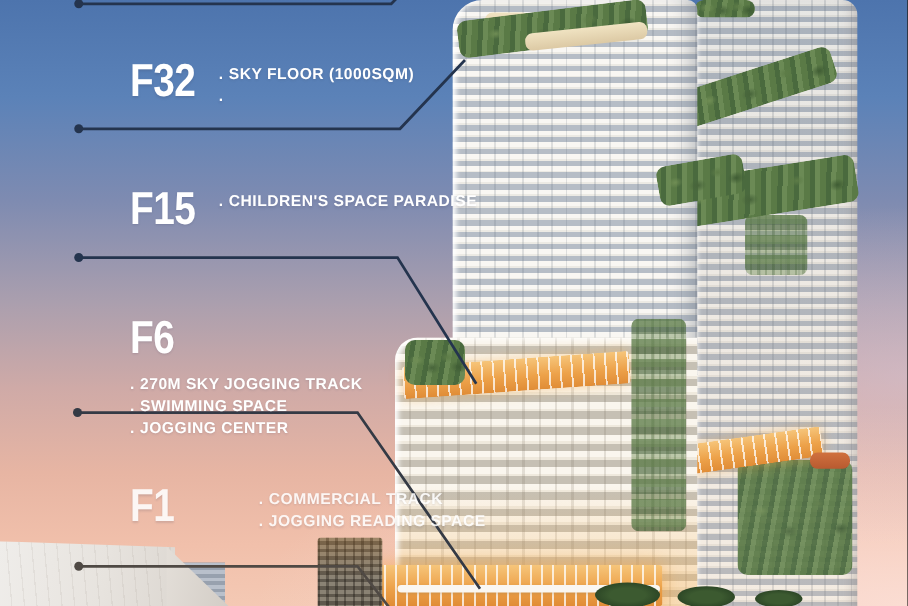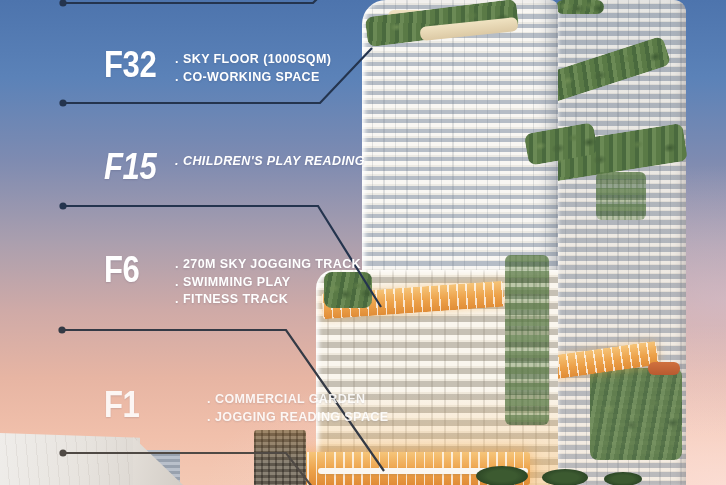--- a/index.html
+++ b/index.html
@@ -167,59 +167,58 @@
 
   <div class="floor" style="top:48px;">
     <div class="fl">F32</div>
     <div class="fi">
       <div class="ln">
           <span class="b">.</span>
           <span>SKY FLOOR (1000SQM)</span>
         </div>
       <div class="ln">
           <span class="b">.</span>
-          <span>CO-WORKING SPACE</span>
-        </div>
-    </div>
-  </div>
-
-  <div class="floor" style="top:150px;font-style:italic;">
+        </div>
+    </div>
+  </div>
+
+  <div class="floor" style="top:150px;">
     <div class="fl">F15</div>
     <div class="fi">
       <div class="ln">
           <span class="b">.</span>
-          <span>CHILDREN'S PLAY READING</span>
-        </div>
-    </div>
-  </div>
-
-  <div class="floor" style="top:253px;">
+          <span>CHILDREN'S SPACE PARADISE</span>
+        </div>
+    </div>
+  </div>
+
+  <div class="floor" style="top:253px;flex-direction:column;">
     <div class="fl">F6</div>
     <div class="fi">
       <div class="ln">
           <span class="b">.</span>
           <span>270M SKY JOGGING TRACK</span>
         </div>
       <div class="ln">
           <span class="b">.</span>
-          <span>SWIMMING PLAY</span>
-        </div>
-      <div class="ln">
-          <span class="b">.</span>
-          <span>FITNESS TRACK</span>
+          <span>SWIMMING SPACE</span>
+        </div>
+      <div class="ln">
+          <span class="b">.</span>
+          <span>JOGGING CENTER</span>
         </div>
     </div>
   </div>
 
   <div class="floor dim" style="top:388px;">
     <div class="fl">F1</div>
     <div class="fi">
       <div class="ln">
           <span class="b">.</span>
-          <span>COMMERCIAL GARDEN</span>
+          <span>COMMERCIAL TRACK</span>
         </div>
       <div class="ln">
           <span class="b">.</span>
           <span>JOGGING READING SPACE</span>
         </div>
     </div>
   </div>
 
 </div>
 

